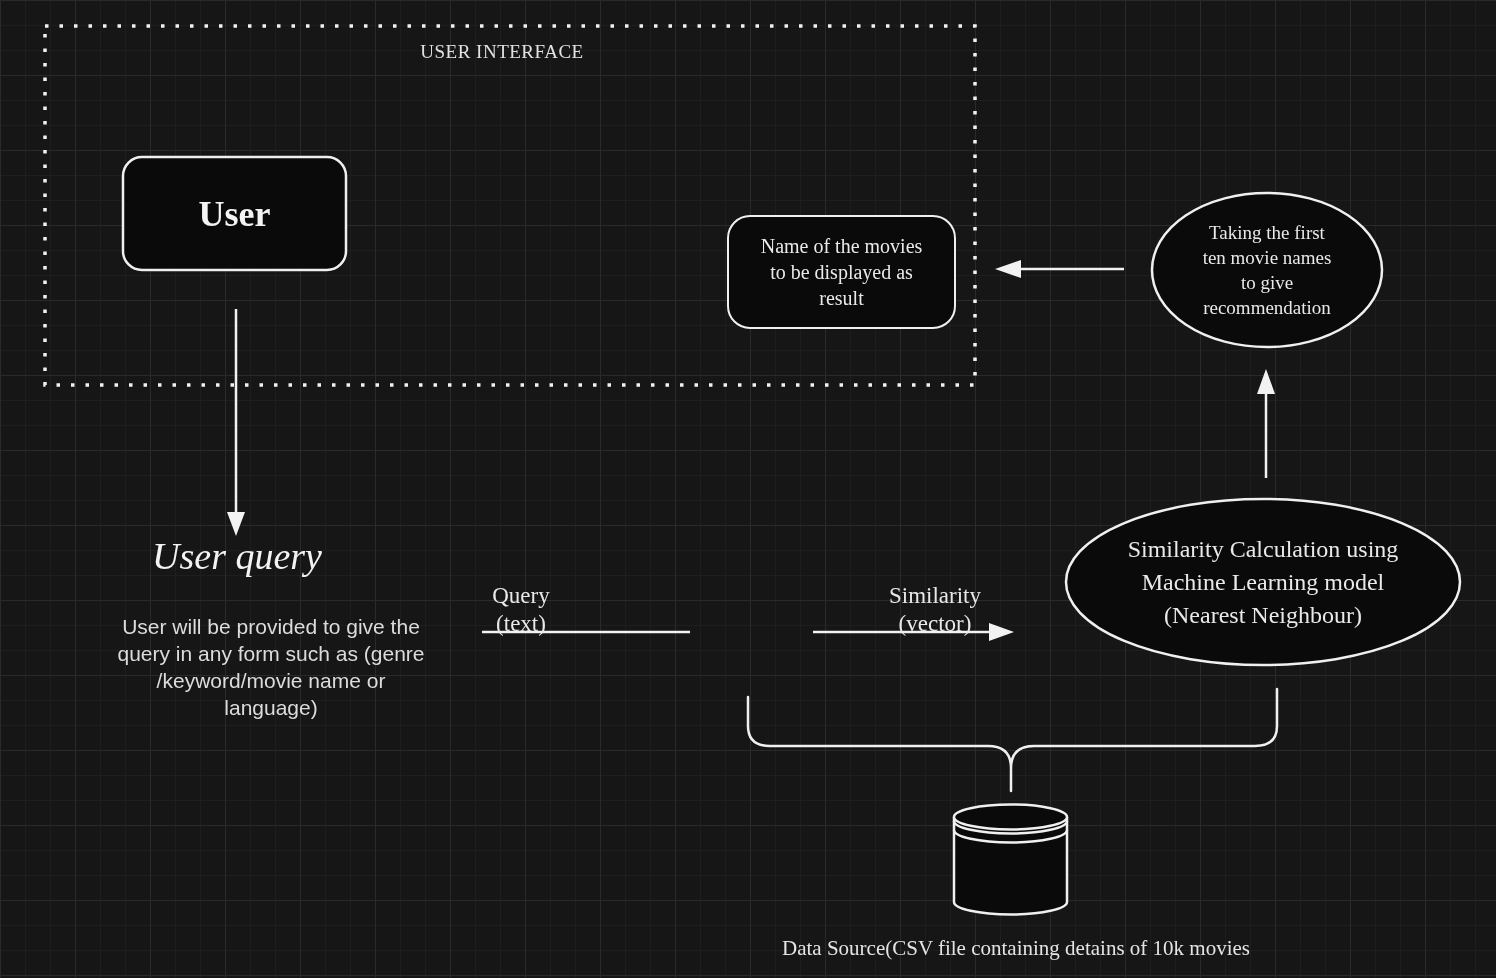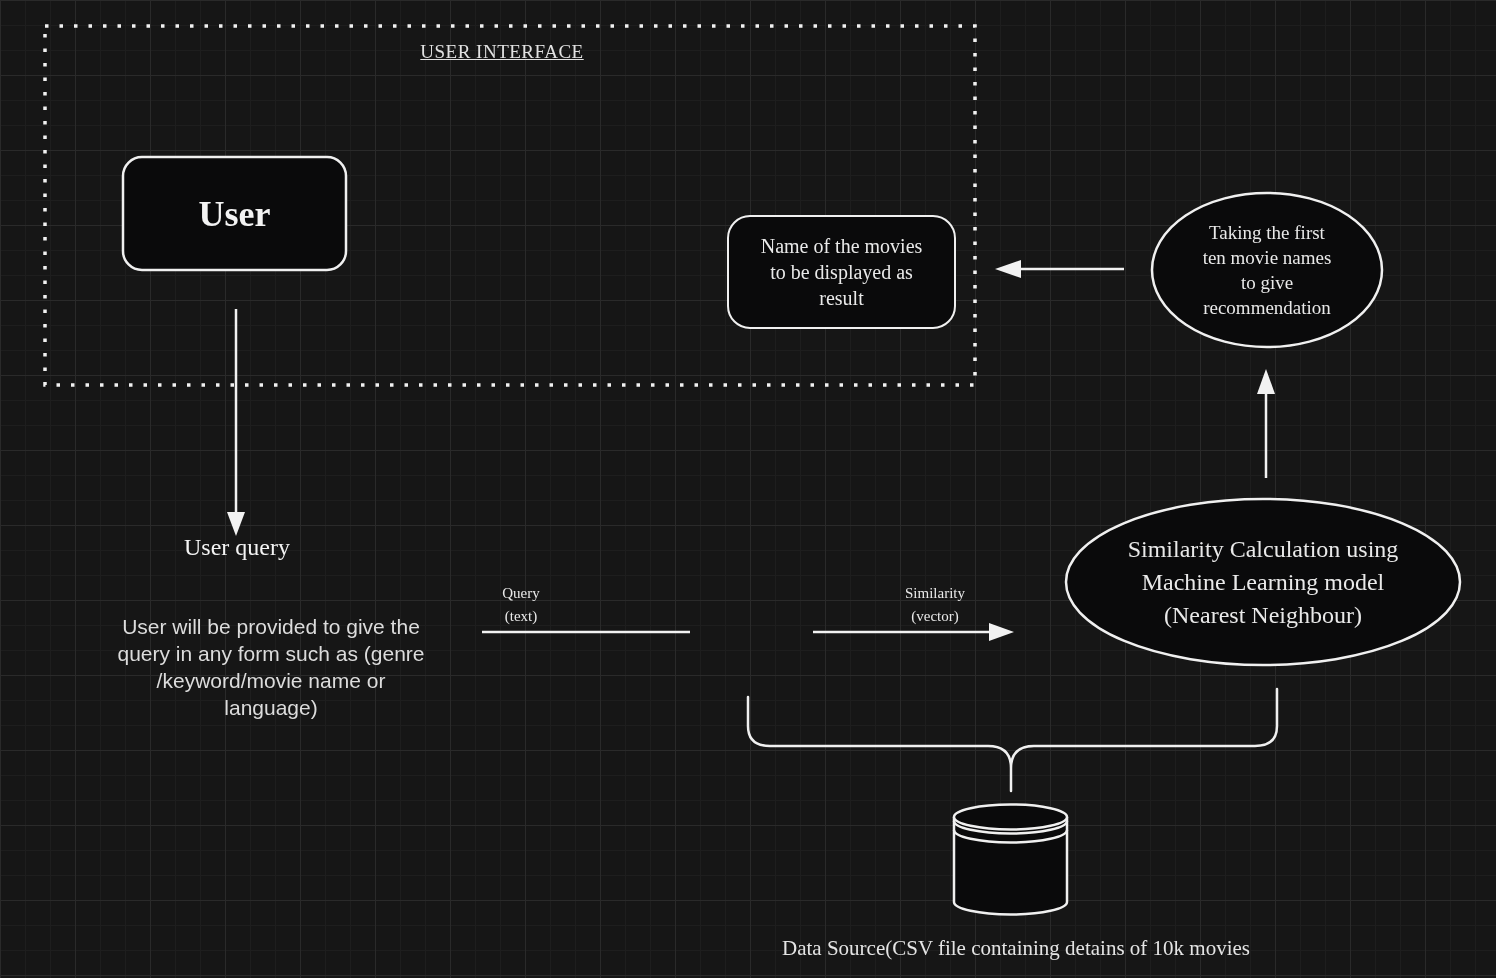--- a/index.html
+++ b/index.html
@@ -26,23 +26,23 @@
   }
   .flexbox{
     display:flex;align-items:center;justify-content:center;
   }
   .cx{transform:translateX(-50%);}
   .ui-title{font-size:19px;letter-spacing:.5px;color:#e2e2e2;}
   .user-label{font-size:36px;font-weight:bold;color:#f3f3f3;}
   .name-label{font-size:20px;line-height:26px;}
   .taking-label{font-size:19px;line-height:25px;}
   .similarity-label{font-size:24px;line-height:33px;}
-  .uq-title{font-size:24px;color:#f3f3f3;}
+  .uq-title{font-size:38px;color:#f3f3f3;font-style:italic;}
   .uq-desc{font-family:"Liberation Sans", sans-serif;font-size:21px;line-height:27px;color:#dcdcdc;}
-  .edge-label{font-size:15px;line-height:23px;}
+  .edge-label{font-size:23px;line-height:28px;}
   .use-label{font-size:26px;line-height:37px;}
   .ds-label{font-size:21px;color:#e4e4e4;}
 </style>
 </head>
 <body>
 
 <div class="canvas">
 
   <svg class="overlay" width="1496" height="978" viewBox="0 0 1496 978">
 
@@ -74,21 +74,21 @@
              M 1011,768 Q 1011,746 1034,746 L 1255,746 Q 1277,746 1277,726 L 1277,689" fill="none" stroke="#f0f0f0" stroke-width="2.5" stroke-linecap="round"></path>
 
     <g>
       <path d="M 954,817 L 954,902 A 56.5 12.5 0 0 0 1067,902 L 1067,817" fill="#0a0a0b" stroke="#f0f0f0" stroke-width="2.5"></path>
       <ellipse cx="1010.5" cy="817" rx="56.5" ry="12.5" fill="#0a0a0b" stroke="#f0f0f0" stroke-width="2.5"></ellipse>
       <path d="M 954,821 A 56.5 12.5 0 0 0 1067,821" fill="none" stroke="#f0f0f0" stroke-width="2.5"></path>
       <path d="M 954,830 A 56.5 12.5 0 0 0 1067,830" fill="none" stroke="#f0f0f0" stroke-width="2.5"></path>
     </g>
   </svg>
 
-  <div class="lbl ui-title cx" style="left:502px;top:41px;text-decoration:underline;">USER INTERFACE</div>
+  <div class="lbl ui-title cx" style="left:502px;top:41px;">USER INTERFACE</div>
 
   <div class="lbl name-label flexbox" style="left:728px;top:216px;width:227px;height:112px;">Name of the movies
 to be displayed as
 result</div>
 
   <div class="lbl user-label flexbox" style="left:123px;top:157px;width:223px;height:113px;">User</div>
 
   <div class="lbl similarity-label flexbox" style="left:1066px;top:499px;width:394px;height:166px;">Similarity Calculation using
 Machine Learning model
 (Nearest Neighbour)</div>

